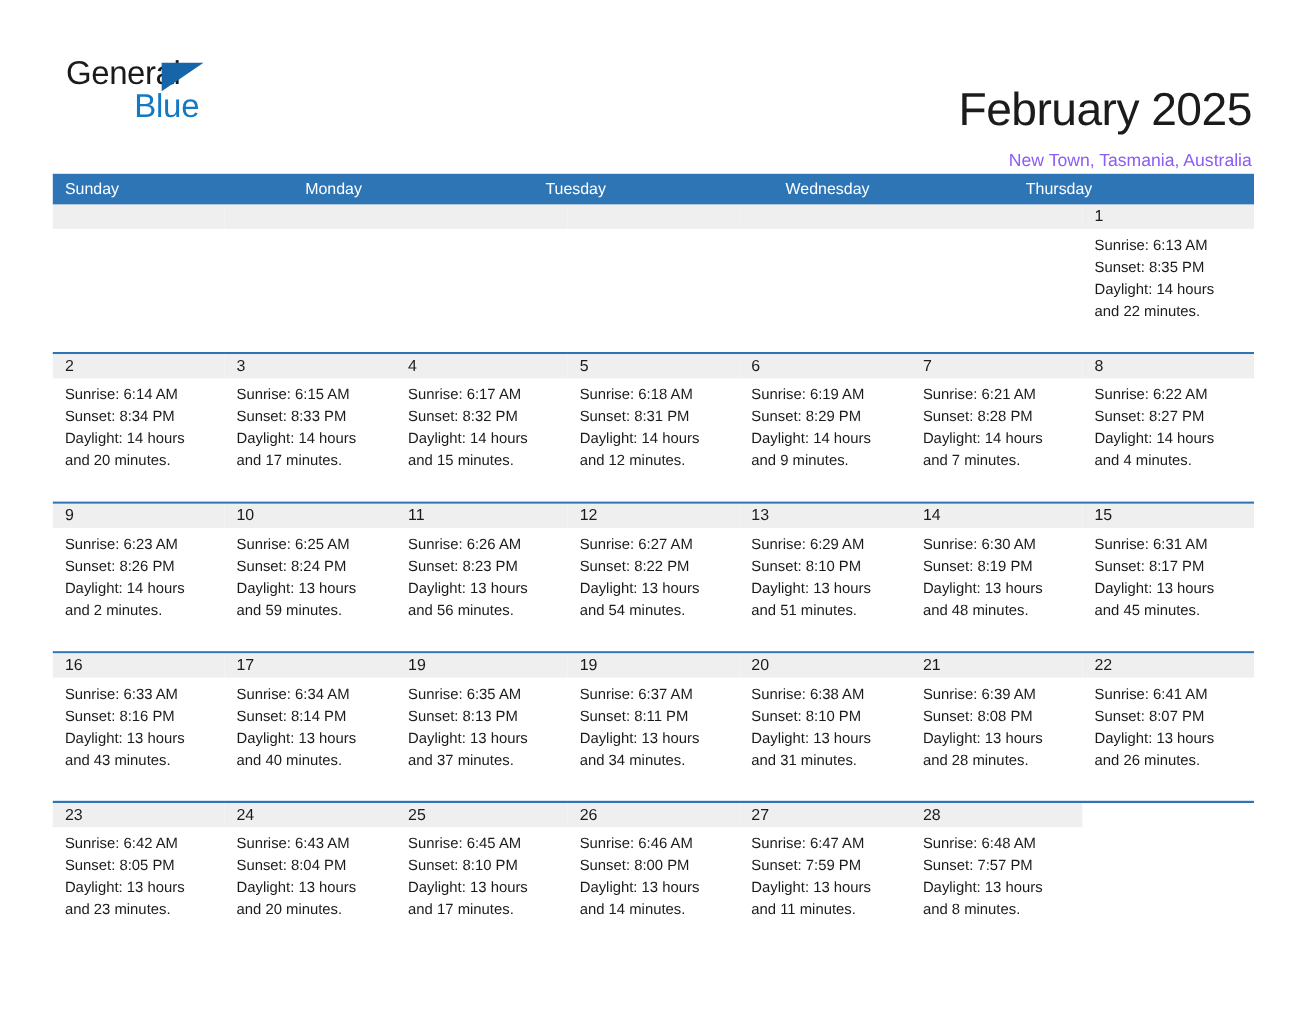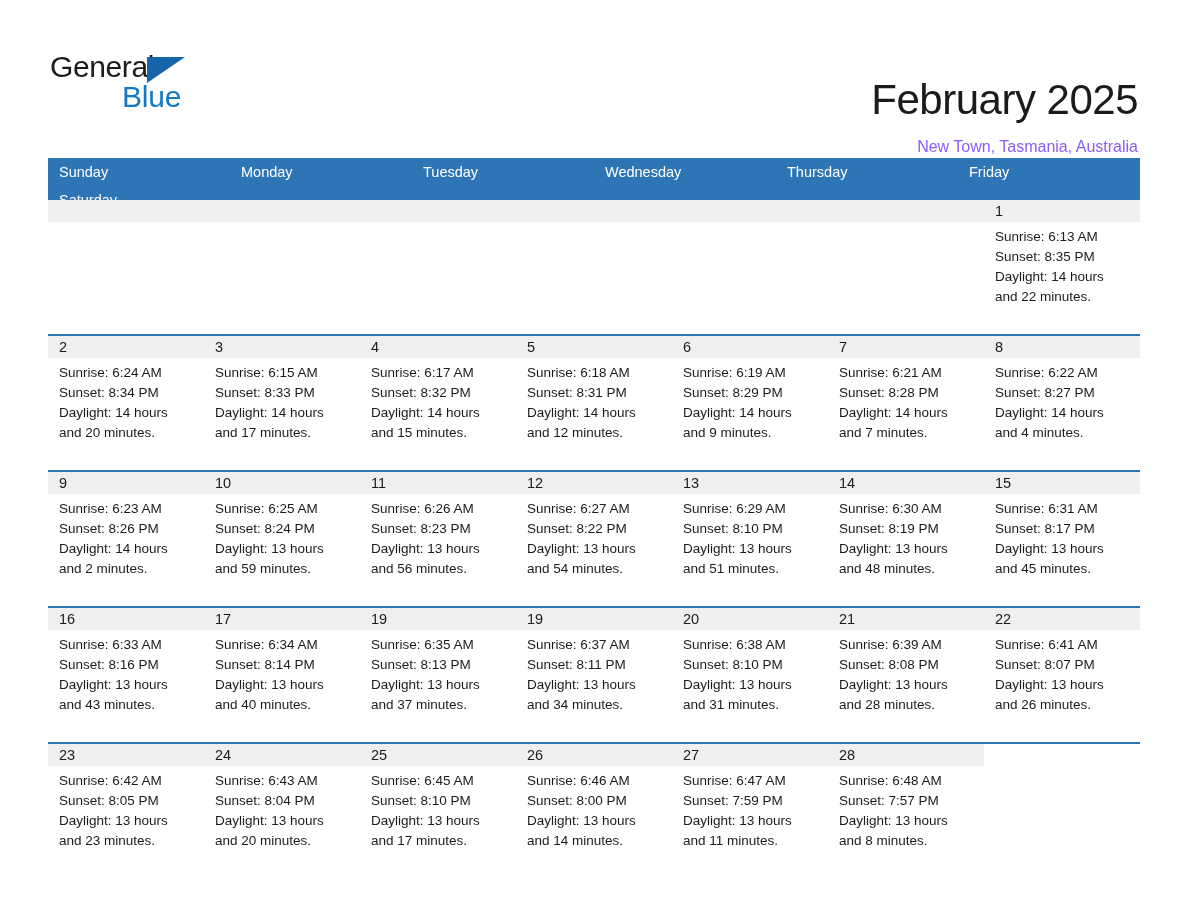--- a/index.html
+++ b/index.html
@@ -33,21 +33,21 @@
   }
   .logo {
     position: relative;
     width: 160px;
     height: 70px;
     line-height: 1;
     user-select: none;
   }
   .logo-general {
     position: absolute;
-    left: 2px;
+    left: 12px;
     top: 8px;
     font-size: 30px;
     color: #1b1b1b;
     letter-spacing: -0.4px;
   }
   .logo-tri {
     position: absolute;
     left: 99px;
     top: 13px;
     width: 0;
@@ -84,23 +84,23 @@
 
   
   .calendar {
     position: absolute;
     left: 48px;
     top: 158px;
     width: 1092px;
   }
   .weekdays {
     display: grid;
-    grid-template-columns: repeat(6, 1fr);
+    grid-template-columns: repeat(5, 1fr);
     background: #2e75b6;
-    height: 42px;
+    height: 28px;
   }
   .weekday {
     color: #ffffff;
     font-size: 14.5px;
     line-height: 28px;
     padding-left: 11px;
     box-sizing: border-box;
     white-space: nowrap;
   }
 
@@ -203,21 +203,21 @@
               <div>Sunset: 8:35 PM</div>
               <div class="daylight">Daylight: 14 hours and 22 minutes.</div>
             </div>
           </div>
         </div>
         <div class="week-spacer"></div>
         <div class="week">
           <div class="cell">
             <div class="datestrip">2</div>
             <div class="info">
-              <div>Sunrise: 6:24 AM</div>
+              <div>Sunrise: 6:14 AM</div>
               <div>Sunset: 8:34 PM</div>
               <div class="daylight">Daylight: 14 hours and 20 minutes.</div>
             </div>
           </div>
           <div class="cell">
             <div class="datestrip">3</div>
             <div class="info">
               <div>Sunrise: 6:15 AM</div>
               <div>Sunset: 8:33 PM</div>
               <div class="daylight">Daylight: 14 hours and 17 minutes.</div>

